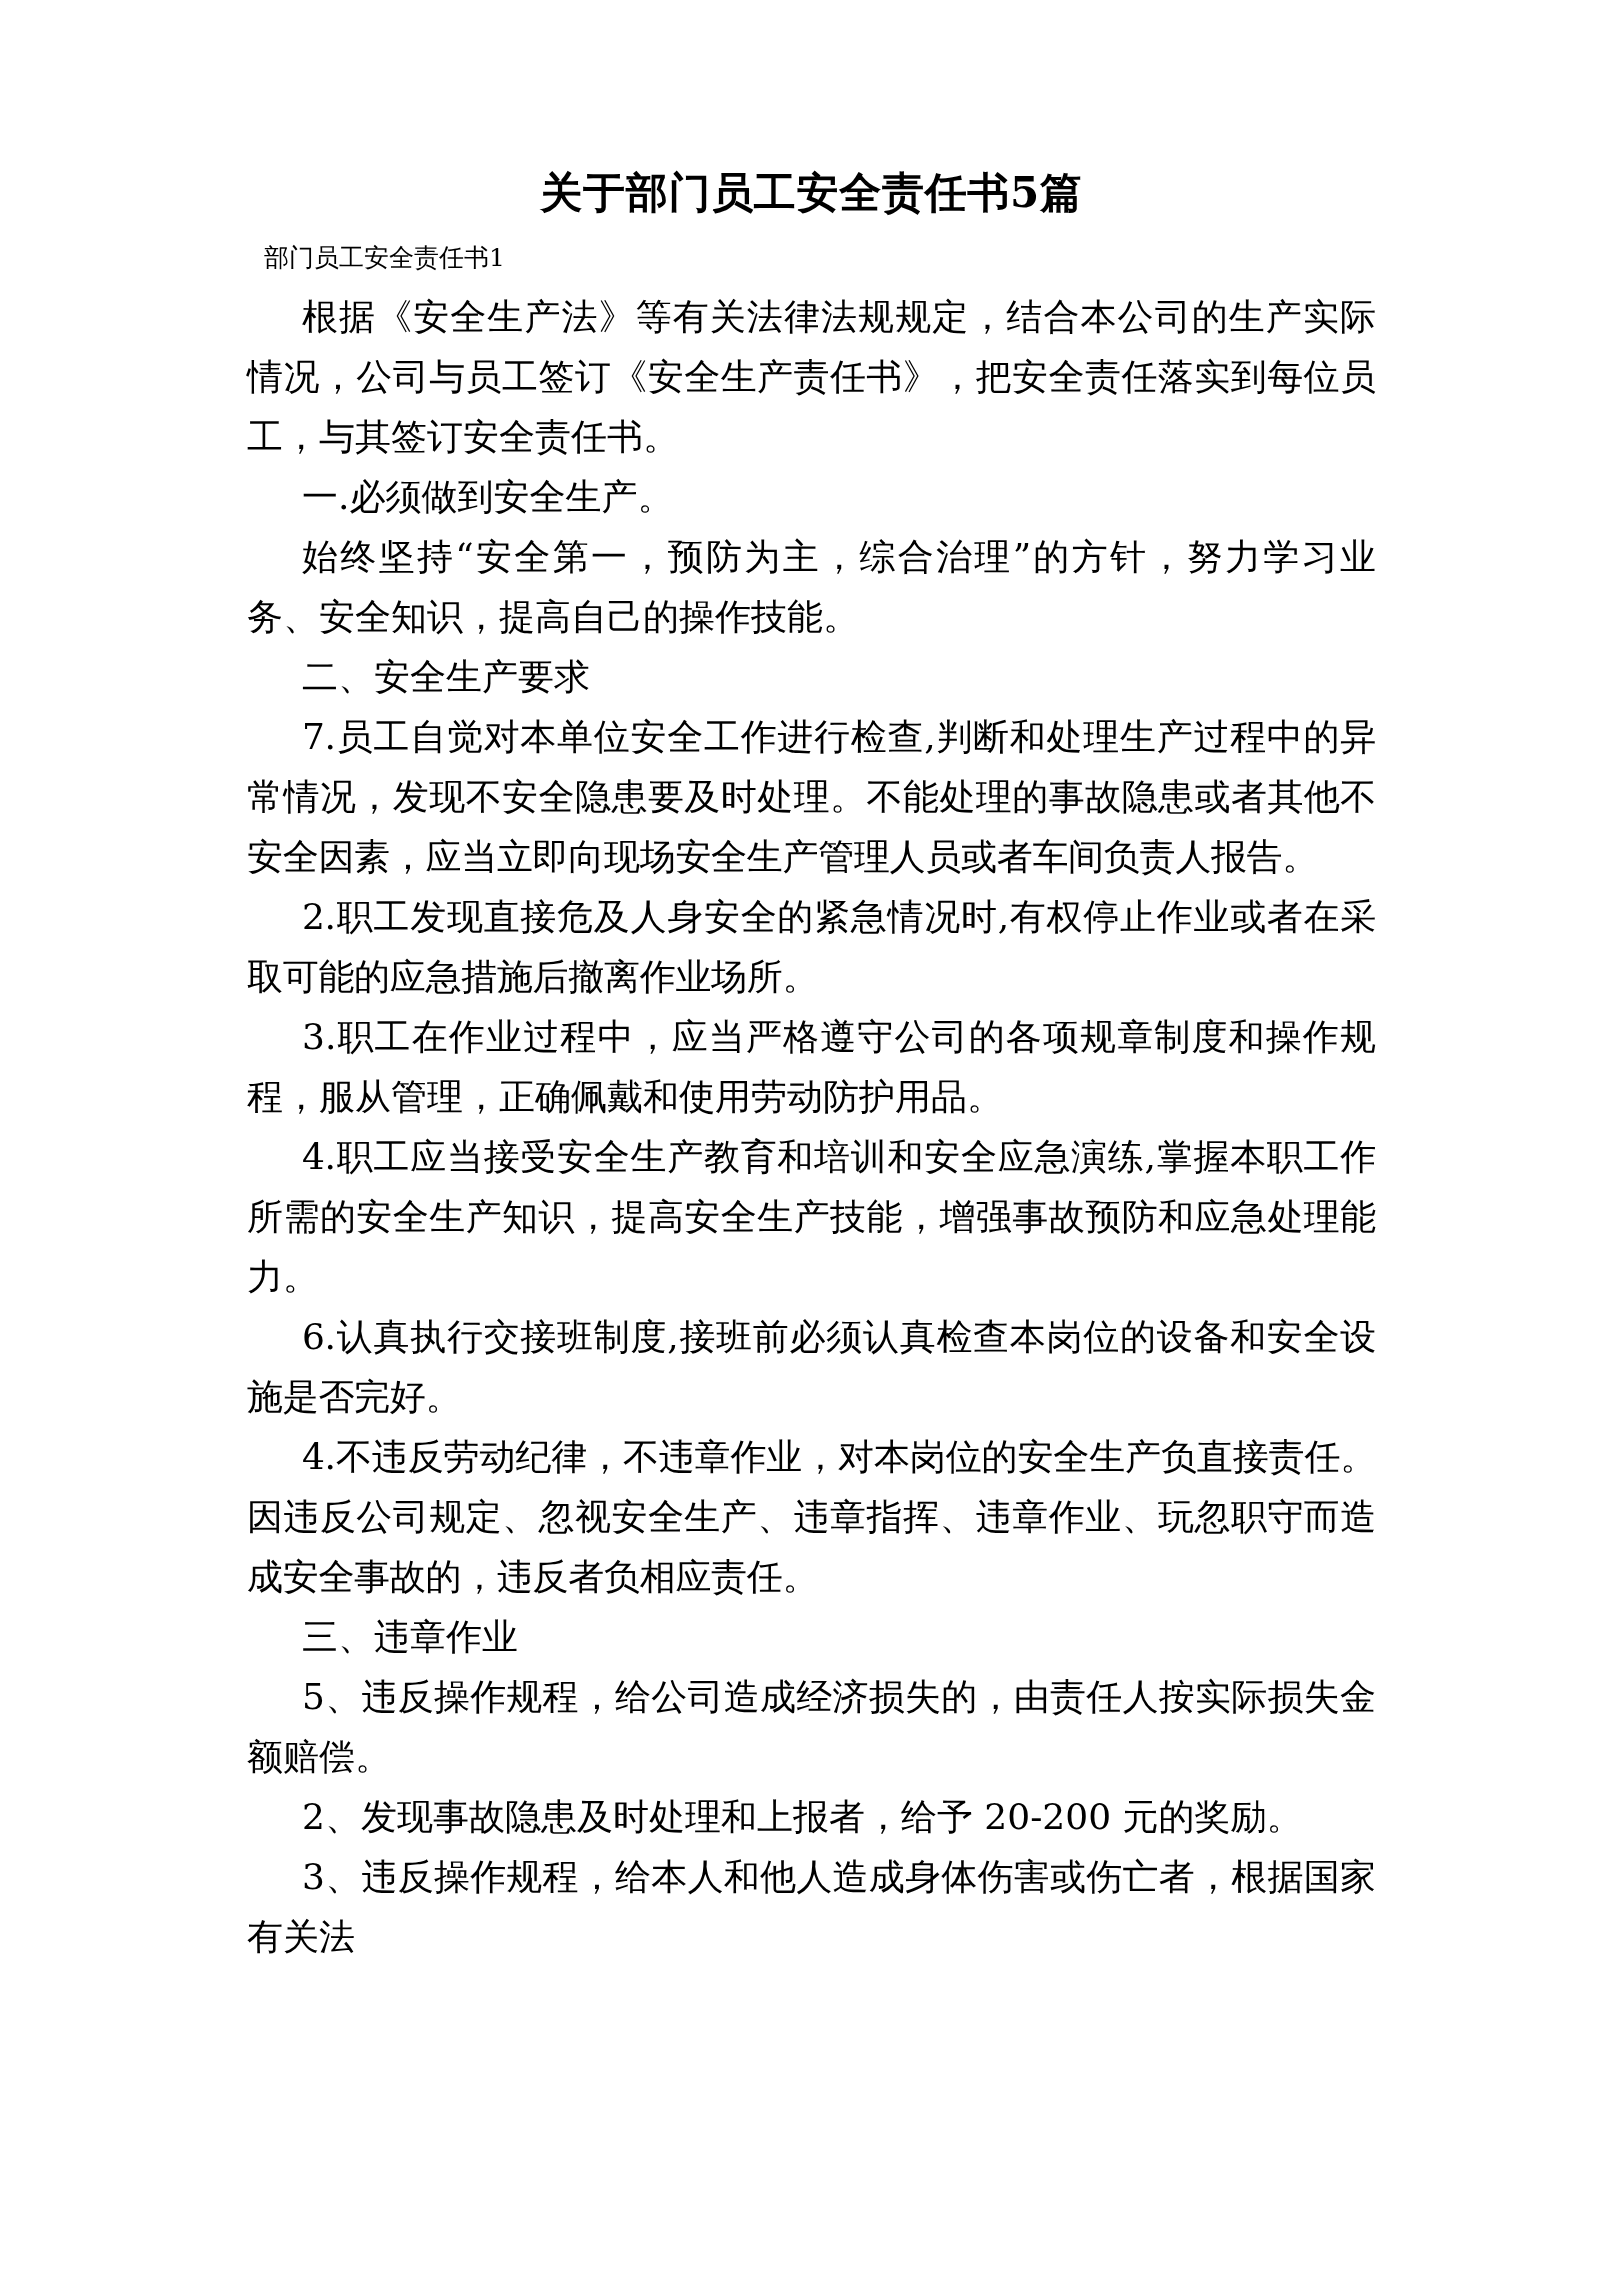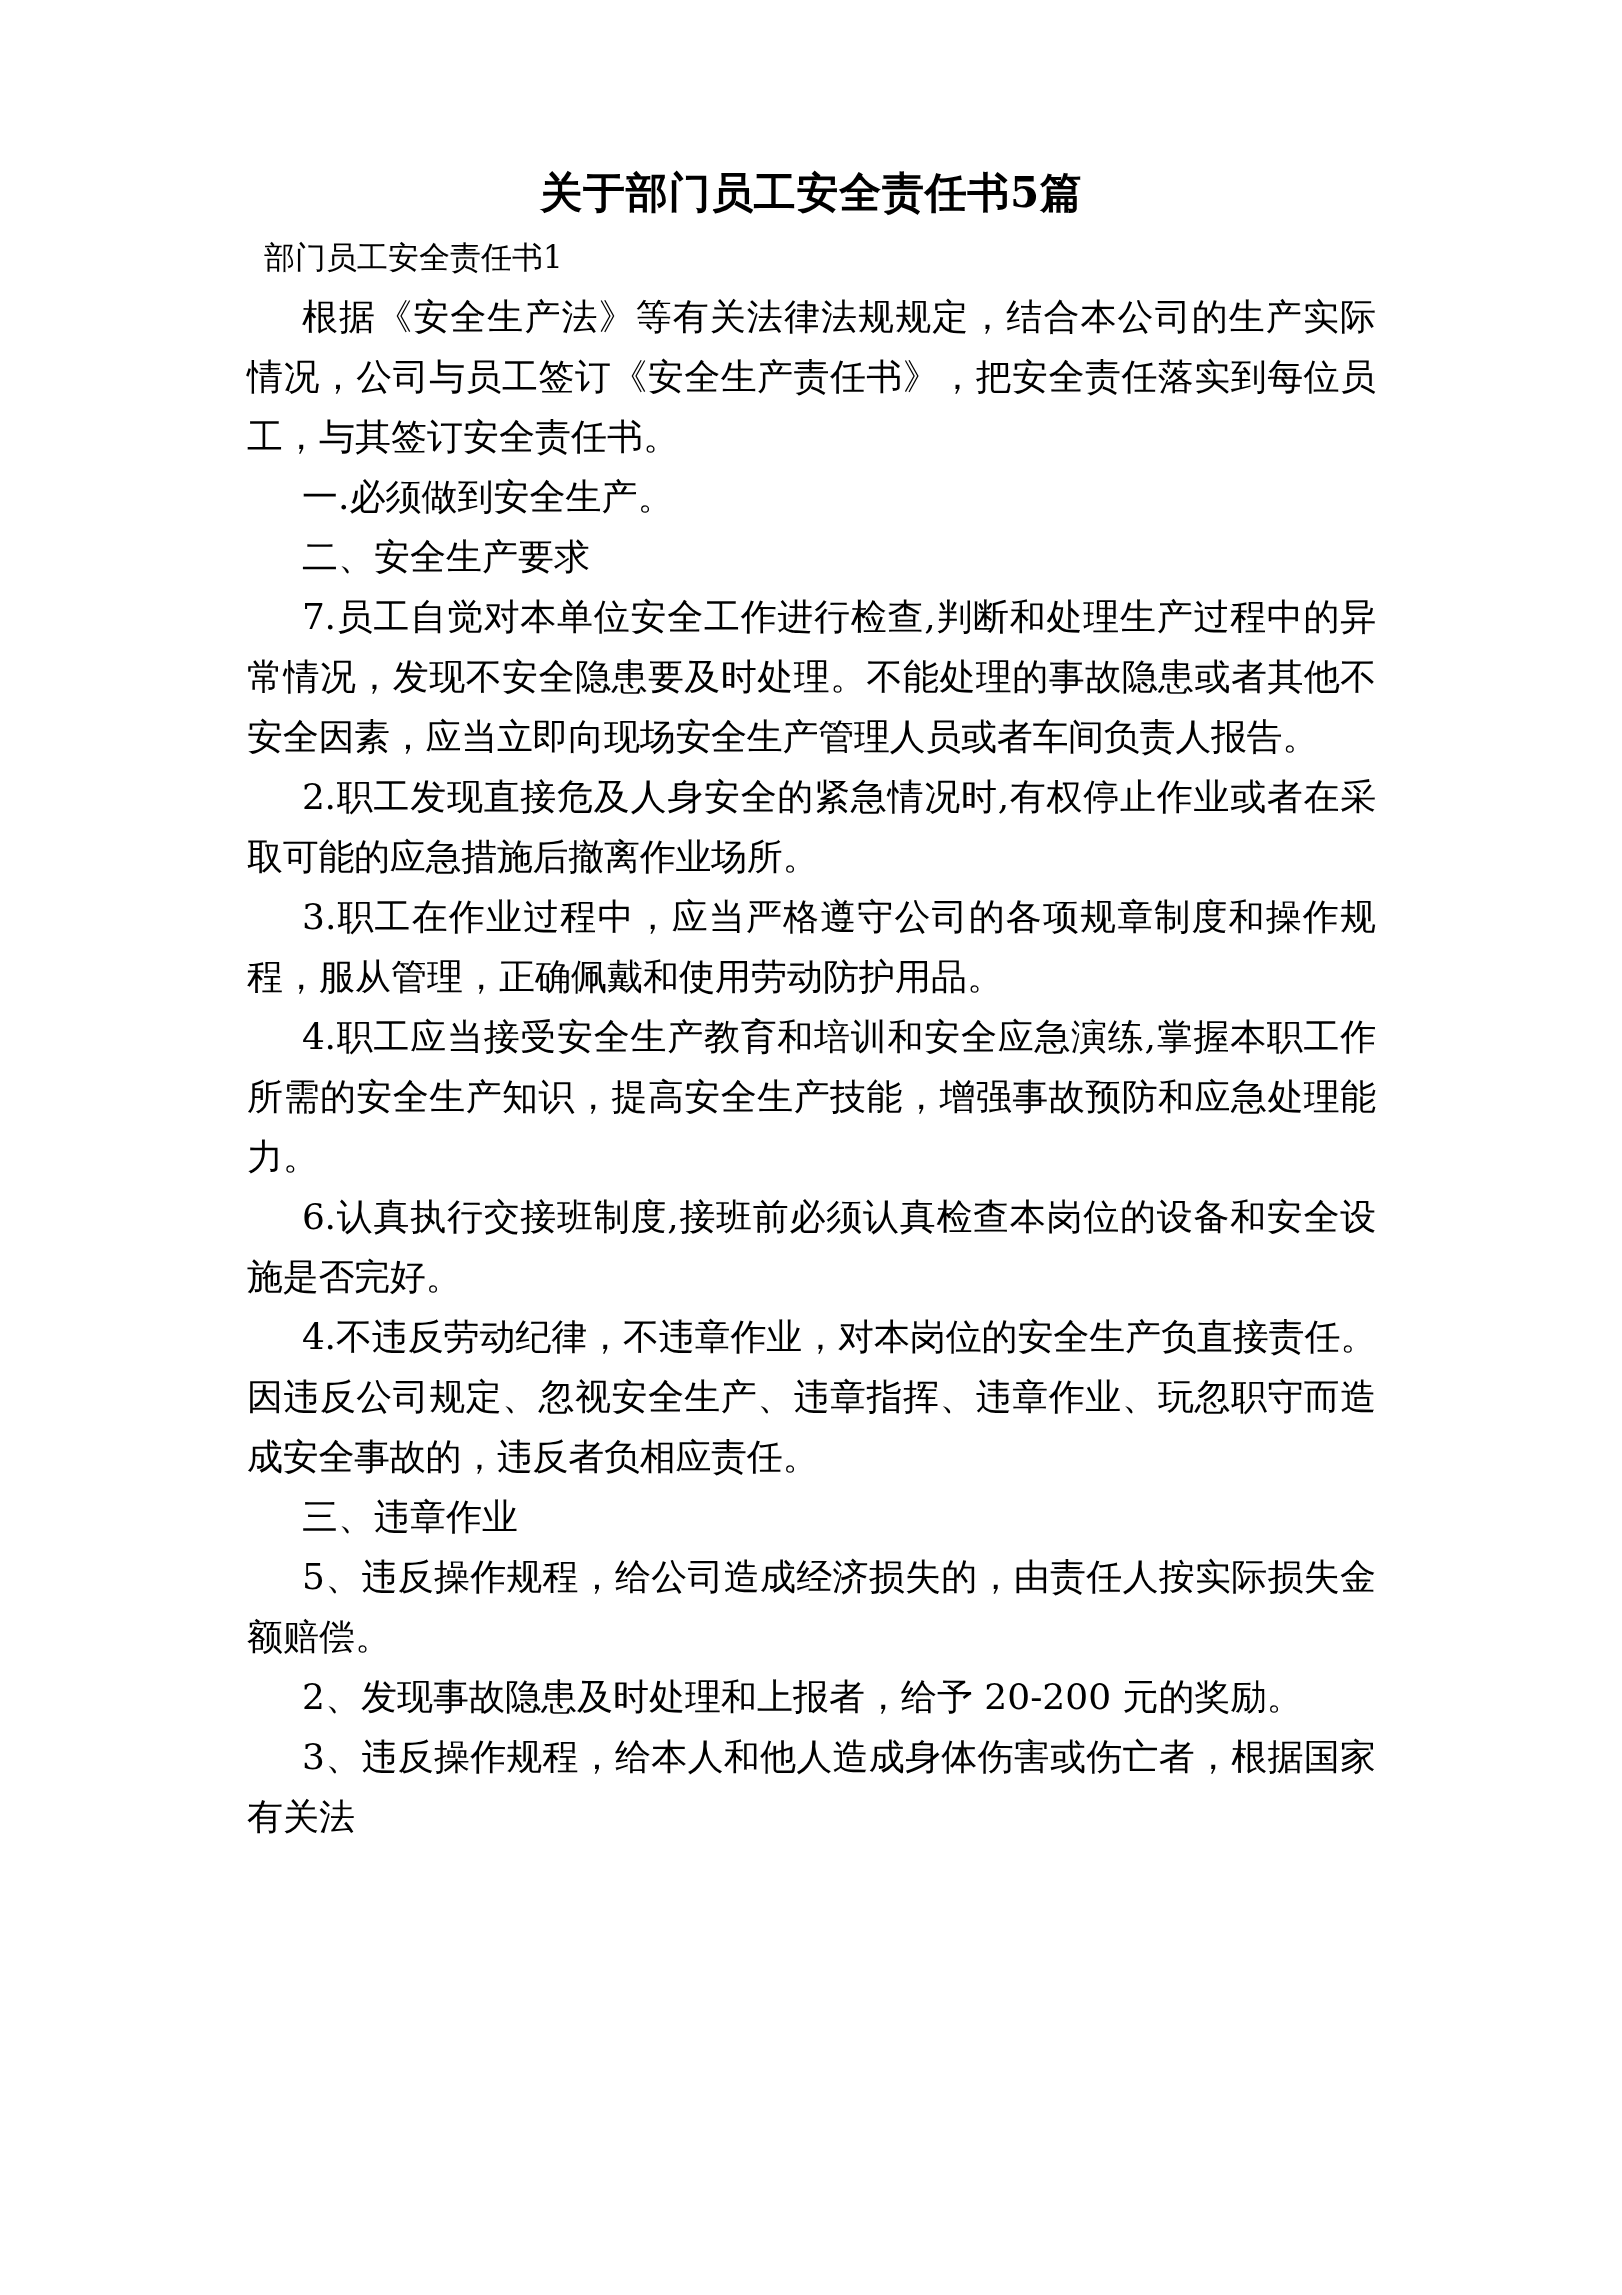--- a/index.html
+++ b/index.html
@@ -38,21 +38,21 @@
     font-weight: bold;
     text-align: center;
     line-height: 1.30;
     letter-spacing: 0.7px;
     margin: 0 0 7.9px 0;
     padding-top: 11.8px;
     white-space: nowrap;
   }
 
   .subtitle-line {
-    font-size: 31px;
+    font-size: 25px;
     line-height: 59px;
     margin: 0;
     padding-left: 17px;
     white-space: nowrap;
   }
 
   .para {
     font-size: 36px;
     line-height: 60px;
     margin: 0;
@@ -79,20 +79,21 @@
   <div id="content">
 
     <h1 class="doc-title">关于部门员工安全责任书5篇</h1>
 
     <p class="subtitle-line">部门员工安全责任书1</p>
 
     <p class="para">根据《安全生产法》等有关法律法规规定，结合本公司的生产实际情况，公司与员工签订《安全生产责任书》，把安全责任落实到每位员工，与其签订安全责任书。</p>
 
     <p class="para heading-item">一.必须做到安全生产。</p>
 
+    <p class="para">始终坚持“安全第一，预防为主，综合治理”的方针，努力学习业务、安全知识，提高自己的操作技能。</p>
 
     <p class="para heading-item">二、安全生产要求</p>
 
     <p class="para tight">7.员工自觉对本单位安全工作进行检查,判断和处理生产过程中的异常情况，发现不安全隐患要及时处理。不能处理的事故隐患或者其他不安全因素，应当立即向现场安全生产管理人员或者车间负责人报告。</p>
 
     <p class="para tight">2.职工发现直接危及人身安全的紧急情况时,有权停止作业或者在采取可能的应急措施后撤离作业场所。</p>
 
     <p class="para">3.职工在作业过程中，应当严格遵守公司的各项规章制度和操作规程，服从管理，正确佩戴和使用劳动防护用品。</p>
 
     <p class="para tight">4.职工应当接受安全生产教育和培训和安全应急演练,掌握本职工作所需的安全生产知识，提高安全生产技能，增强事故预防和应急处理能力。</p>

